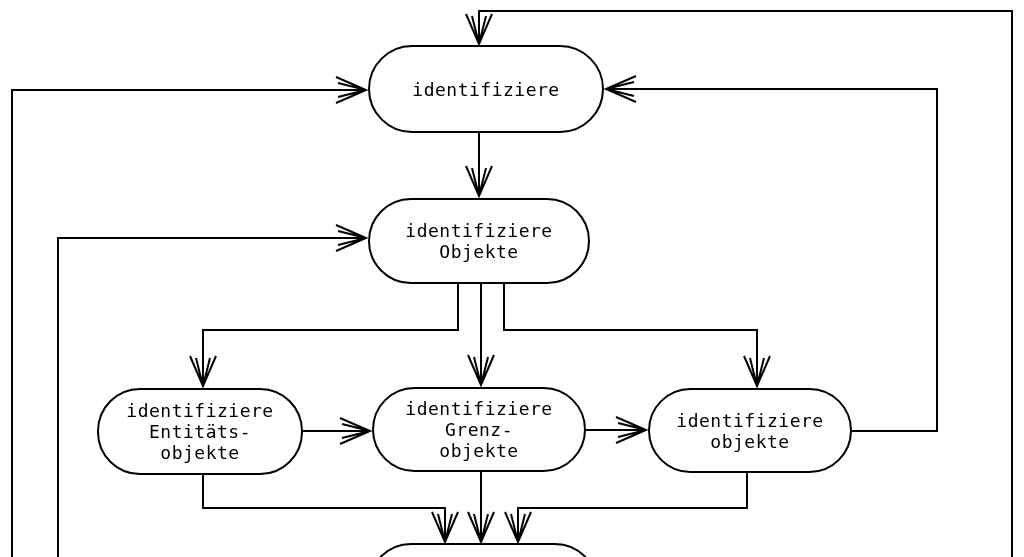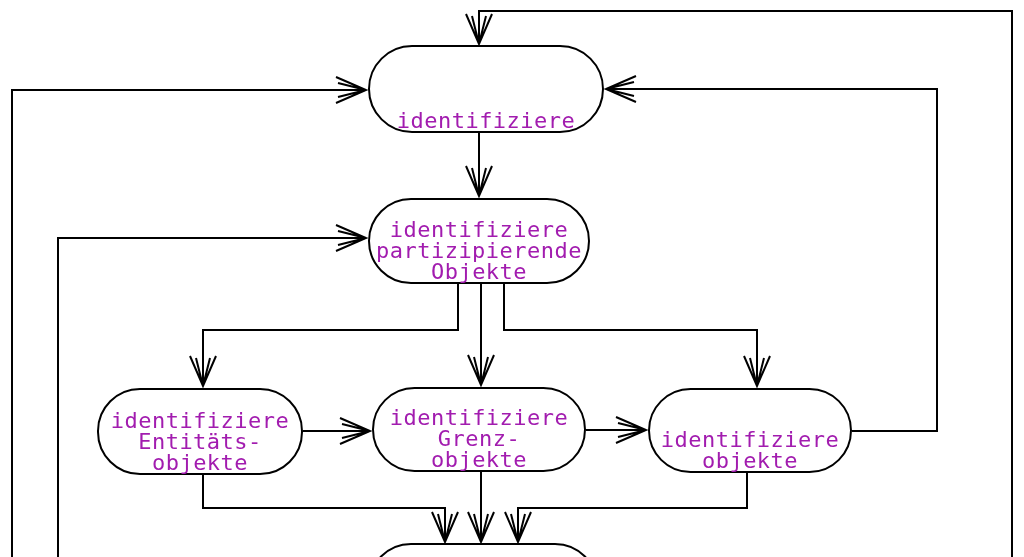--- a/index.html
+++ b/index.html
@@ -27,25 +27,25 @@
     height: 557px;
   }
   .node {
     position: absolute;
     box-sizing: border-box;
     border: 2px solid #000000;
     border-radius: 43px;
     background: #ffffff;
     display: flex;
     flex-direction: column;
-    justify-content: flex-end;
+    justify-content: center;
     align-items: center;
     text-align: center;
-    color: #a21caf;
-    font-size: 22px;
+    color: #000000;
+    font-size: 18px;
     line-height: 21px;
     letter-spacing: 0.5px;
     white-space: nowrap;
   }
   .n1 { left: 368px; top: 45px;  width: 236px; height: 88px; border-radius: 44px; }
   .n2 { left: 368px; top: 198px; width: 222px; height: 86px; }
   .n3 { left: 97px;  top: 388px; width: 206px; height: 87px; }
   .n4 { left: 372px; top: 387px; width: 214px; height: 85px; }
   .n5 { left: 648px; top: 388px; width: 204px; height: 85px; }
   .n6 { left: 368px; top: 543px; width: 230px; height: 86px; }
@@ -77,21 +77,20 @@
       <path d="M747 473 L747 508 L518 508 L518 542" marker-end="url(#ah)"></path>
     </g>
   </svg>
 
   <div class="node n1">
     <div>identifiziere</div>
   </div>
 
   <div class="node n2">
     <div>identifiziere</div>
-    <div>partizipierende</div>
     <div>Objekte</div>
   </div>
 
   <div class="node n3">
     <div>identifiziere</div>
     <div>Entitäts-</div>
     <div>objekte</div>
   </div>
 
   <div class="node n4">

